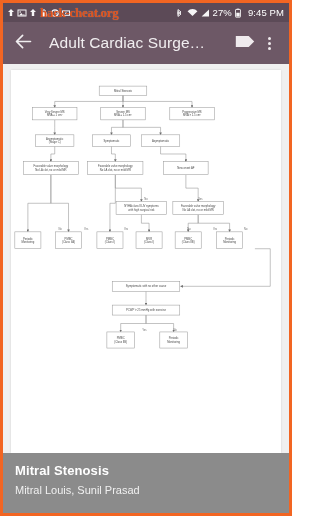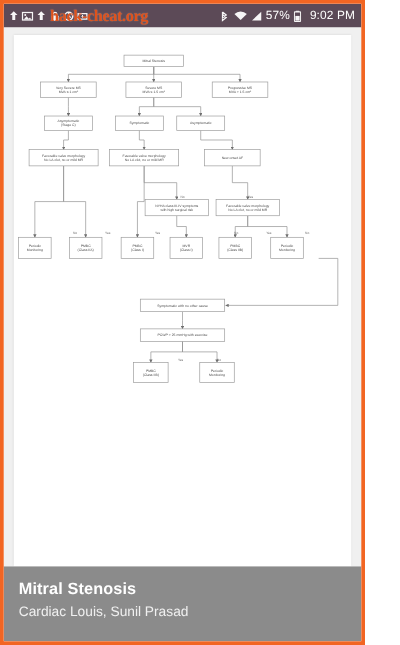--- a/index.html
+++ b/index.html
@@ -139,33 +139,57 @@
       <span class="sb-ico">
         <svg viewBox="0 0 12 10" width="11" height="10">
             <path d="M6 8.2 L0.6 3 a7.6 7.6 0 0 1 10.8 0 Z" fill="#ffffff"></path>
           </svg>
       </span>
       <span class="sb-ico">
         <svg viewBox="0 0 10 10" width="10" height="10">
             <path d="M9 1.4 L9 8.4 L1.6 8.4 Z" fill="#ffffff"></path>
           </svg>
       </span>
-      <span class="sb-text">57%</span>
+      <span class="sb-text">27%</span>
       <span class="sb-ico">
         <svg viewBox="0 0 7 11" width="6" height="10">
             <rect x="2" y="0.4" width="3" height="1" fill="#fff"></rect>
             <rect x="0.6" y="1.4" width="5.8" height="9" rx=".6" fill="none" stroke="#fff" stroke-width="1"></rect>
             <rect x="1.5" y="5.2" width="4" height="4.4" fill="#fff"></rect>
           </svg>
       </span>
-      <span class="sb-text">9:02 PM</span>
+      <span class="sb-text">9:45 PM</span>
     </div>
     <div class="watermark">hack-cheat.org</div>
   </div>
 
+  <div class="appbar">
+    <div class="ab-btn">
+      <span>
+        <svg viewBox="0 0 24 24" width="21" height="21">
+            <path d="M20 12 H5 M11 5 L4 12 L11 19" fill="none" stroke="#f1eef0" stroke-width="1.9" stroke-linecap="round" stroke-linejoin="round"></path>
+          </svg>
+      </span>
+    </div>
+    <div class="appbar-title">Adult Cardiac Surge…</div>
+    <div class="ab-btn">
+      <span>
+        <svg viewBox="0 0 24 16" width="22" height="15">
+            <path d="M2 2 H16 L22 8 L16 14 H2 Z" fill="#efeaed"></path>
+          </svg>
+      </span>
+    </div>
+    <div class="ab-btn">
+      <span class="dots">
+          <i></i>
+          <i></i>
+          <i></i>
+        </span>
+    </div>
+  </div>
 
   <div class="content">
     <div class="page">
       <div class="chart-wrap">
         <svg id="flow-svg" viewBox="0 0 352 440" preserveAspectRatio="xMidYMin meet">
           <defs>
             <marker id="arr" viewBox="0 0 10 10" refX="9" refY="5" markerWidth="5" markerHeight="5" orient="auto-start-reverse">
               <path d="M0 0 L10 5 L0 10 z" fill="#6f6f6f"></path>
             </marker>
           </defs>
@@ -310,16 +334,16 @@
               <text x="174" y="340" font-size="3.4" fill="#6b6b6b" text-anchor="middle" font-family="&quot;Liberation Sans&quot;, sans-serif">Yes</text>
               <text x="214" y="340" font-size="3.4" fill="#6b6b6b" text-anchor="middle" font-family="&quot;Liberation Sans&quot;, sans-serif">No</text>
             </g>
         </svg>
       </div>
     </div>
   </div>
 
   <div class="bottombar">
     <div class="bb-title">Mitral Stenosis</div>
-    <div class="bb-sub">Cardiac Louis, Sunil Prasad</div>
+    <div class="bb-sub">Mitral Louis, Sunil Prasad</div>
   </div>
 
 </div>
 
 </body></html>

